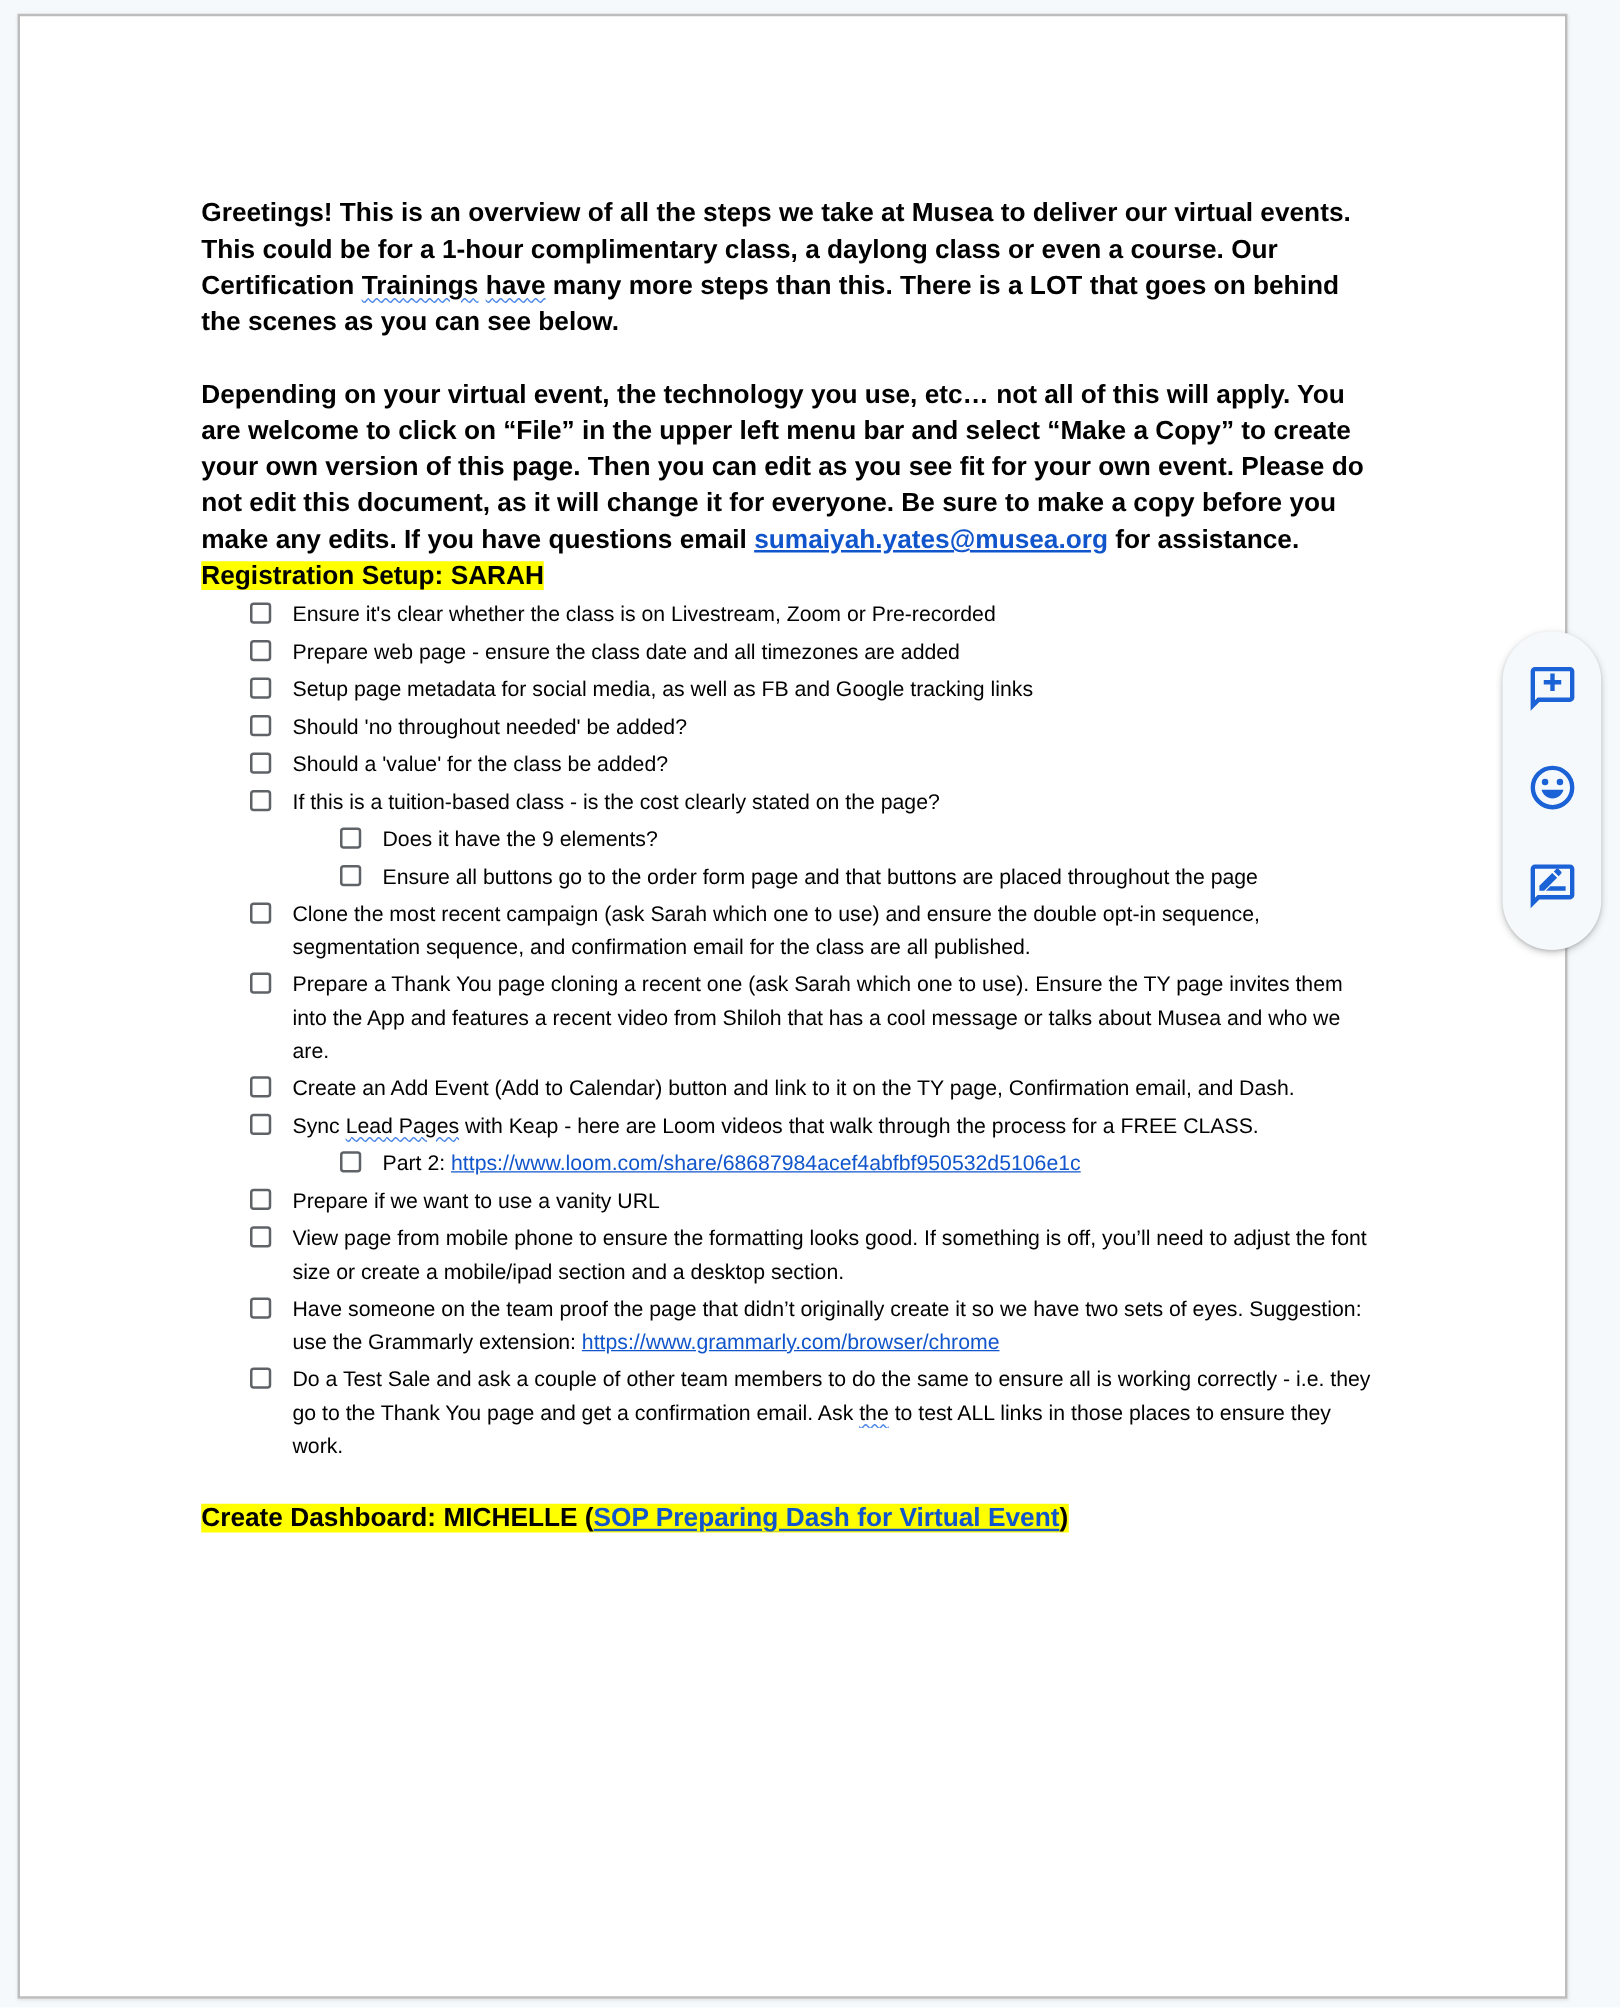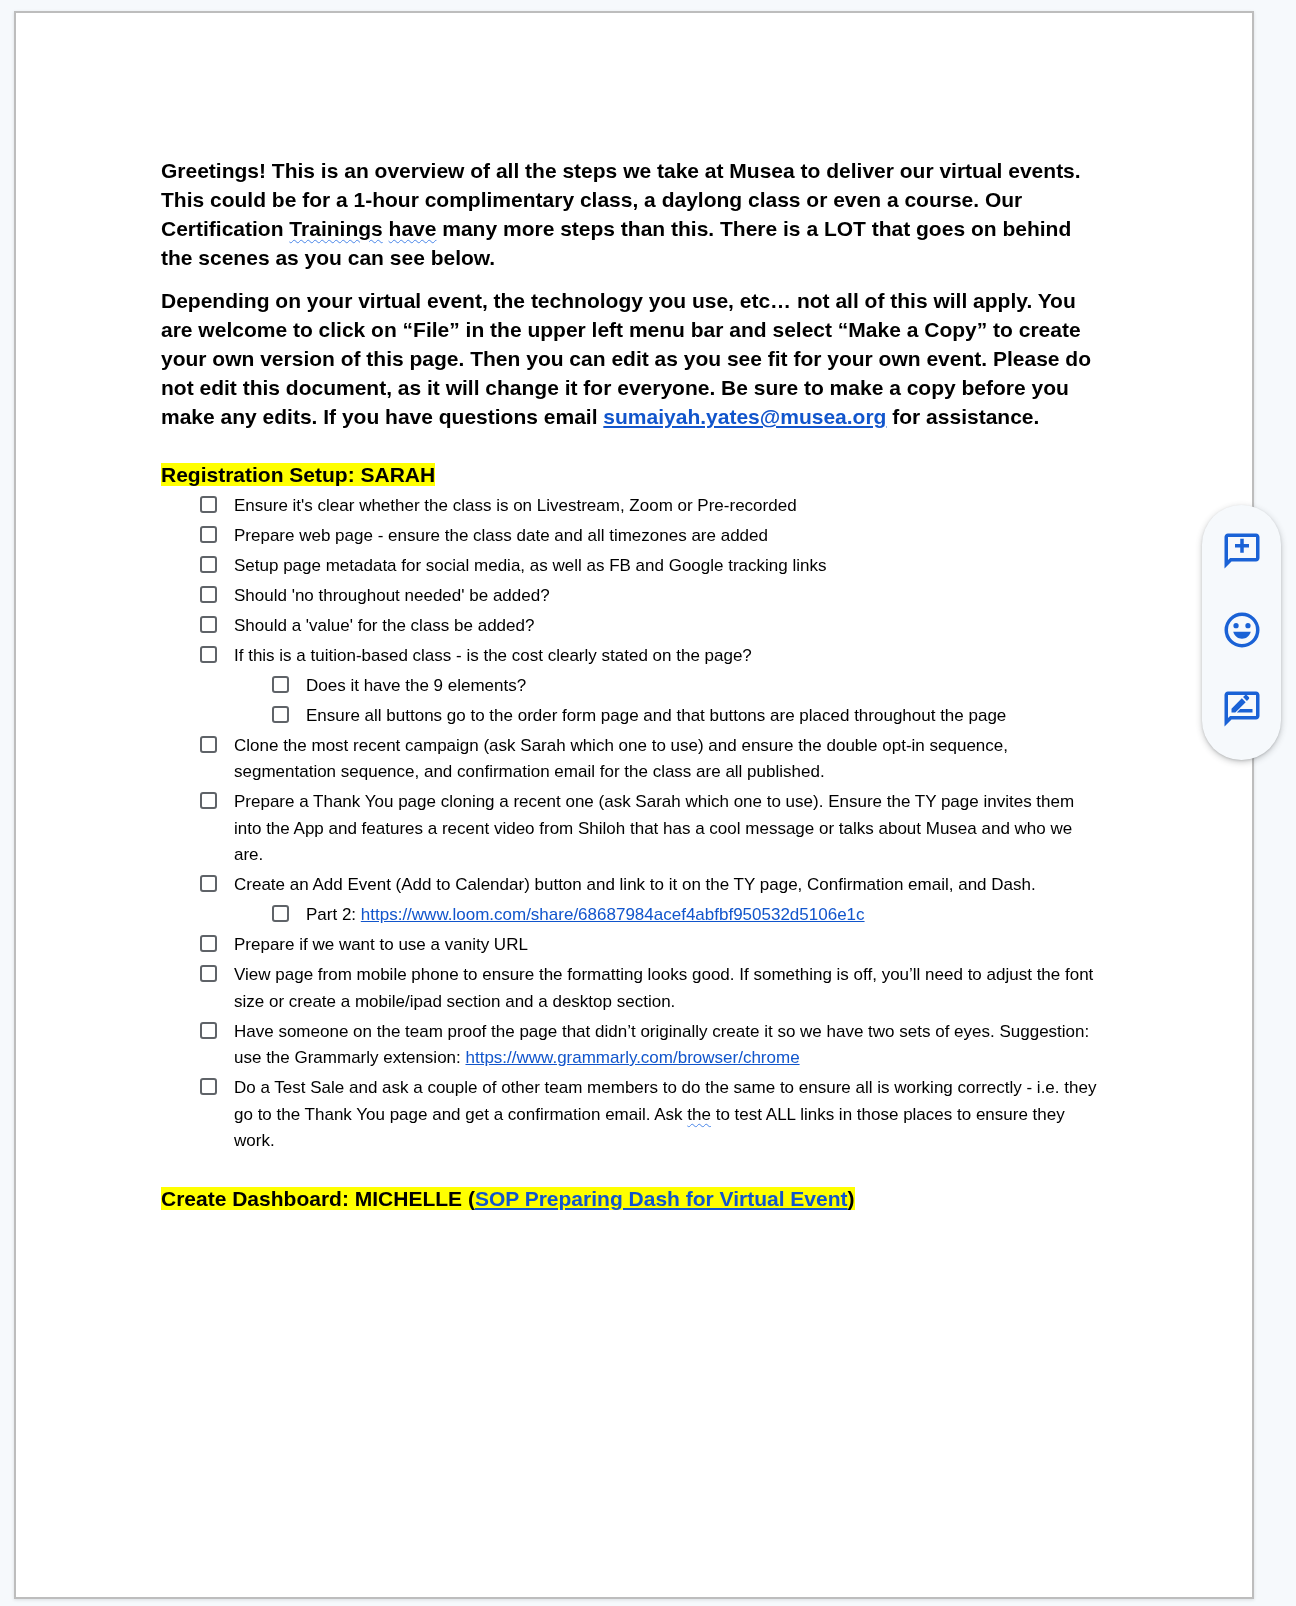--- a/index.html
+++ b/index.html
@@ -32,41 +32,41 @@
       top: 143px;
       width: 945px;
     }
     .intro {
       font-weight: bold;
       font-size: 21px;
       line-height: 29px;
       margin: 0;
     }
     .intro + .intro {
-      margin-top: 14px;
+      margin-top: 29px;
     }
     a.link {
       color: #1155cc;
       text-decoration: underline;
     }
     .spell {
       text-decoration: underline wavy #4a86e8;
       text-decoration-thickness: 1px;
       text-underline-offset: 3px;
     }
     .section-heading {
       font-weight: bold;
       font-size: 21px;
       line-height: 29px;
       margin: 0;
     }
     .hl {
       background: #ffff00;
     }
-    .h1 { margin-top: 29px; }
+    .h1 { }
     .h2 { margin-top: 29px; }
     ul.checklist {
       list-style: none;
       margin: 0;
       padding: 0;
     }
     li.item {
       position: relative;
       padding-left: 73px;
       font-size: 17px;
@@ -128,20 +128,21 @@
           <li class="item"><span class="cb"></span><span><span>Prepare web page - ensure the class date and all timezones are added</span></span></li>
           <li class="item"><span class="cb"></span><span><span>Setup page metadata for social media, as well as FB and Google tracking links</span></span></li>
           <li class="item"><span class="cb"></span><span><span>Should 'no throughout needed' be added?</span></span></li>
           <li class="item"><span class="cb"></span><span><span>Should a 'value' for the class be added?</span></span></li>
           <li class="item"><span class="cb"></span><span><span>If this is a tuition-based class - is the cost clearly stated on the page?</span></span></li>
           <li class="item sub"><span class="cb"></span><span><span>Does it have the 9 elements?</span></span></li>
           <li class="item sub"><span class="cb"></span><span><span>Ensure all buttons go to the order form page and that buttons are placed throughout the page</span></span></li>
           <li class="item"><span class="cb"></span><span><span>Clone the most recent campaign (ask Sarah which one to use) and ensure the double opt-in sequence, segmentation sequence, and confirmation email for the class are all published.</span></span></li>
           <li class="item"><span class="cb"></span><span><span>Prepare a Thank You page cloning a recent one (ask Sarah which one to use). Ensure the TY page invites them into the App and features a recent video from Shiloh that has a cool message or talks about Musea and who we are.</span></span></li>
           <li class="item"><span class="cb"></span><span><span>Create an Add Event (Add to Calendar) button and link to it on the TY page, Confirmation email, and Dash.</span></span></li>
+          <li class="item"><span class="cb"></span><span><span>Sync </span><span class="spell">Lead Pages</span><span> with Keap - here are Loom videos that walk through the process for a FREE CLASS.</span></span></li>
           <li class="item sub"><span class="cb"></span><span><span>Part 2: </span><a class="link" href="#">https://www.loom.com/share/68687984acef4abfbf950532d5106e1c</a></span></li>
           <li class="item"><span class="cb"></span><span><span>Prepare if we want to use a vanity URL</span></span></li>
           <li class="item"><span class="cb"></span><span><span>View page from mobile phone to ensure the formatting looks good. If something is off, you’ll need to adjust the font size or create a mobile/ipad section and a desktop section.</span></span></li>
           <li class="item"><span class="cb"></span><span><span>Have someone on the team proof the page that didn’t originally create it so we have two sets of eyes. Suggestion: use the Grammarly extension: </span><a class="link" href="#">https://www.grammarly.com/browser/chrome</a></span></li>
           <li class="item"><span class="cb"></span><span><span>Do a Test Sale and ask a couple of other team members to do the same to ensure all is working correctly - i.e. they go to the Thank You page and get a confirmation email. Ask </span><span class="spell">the</span><span> to test ALL links in those places to ensure they work.</span></span></li>
         </ul>
     </div>
 
     <div>
       <p class="section-heading h2"><span class="hl"><span>Create Dashboard: MICHELLE (</span><a class="link" href="#">SOP Preparing Dash for Virtual Event</a><span>)</span></span></p>

